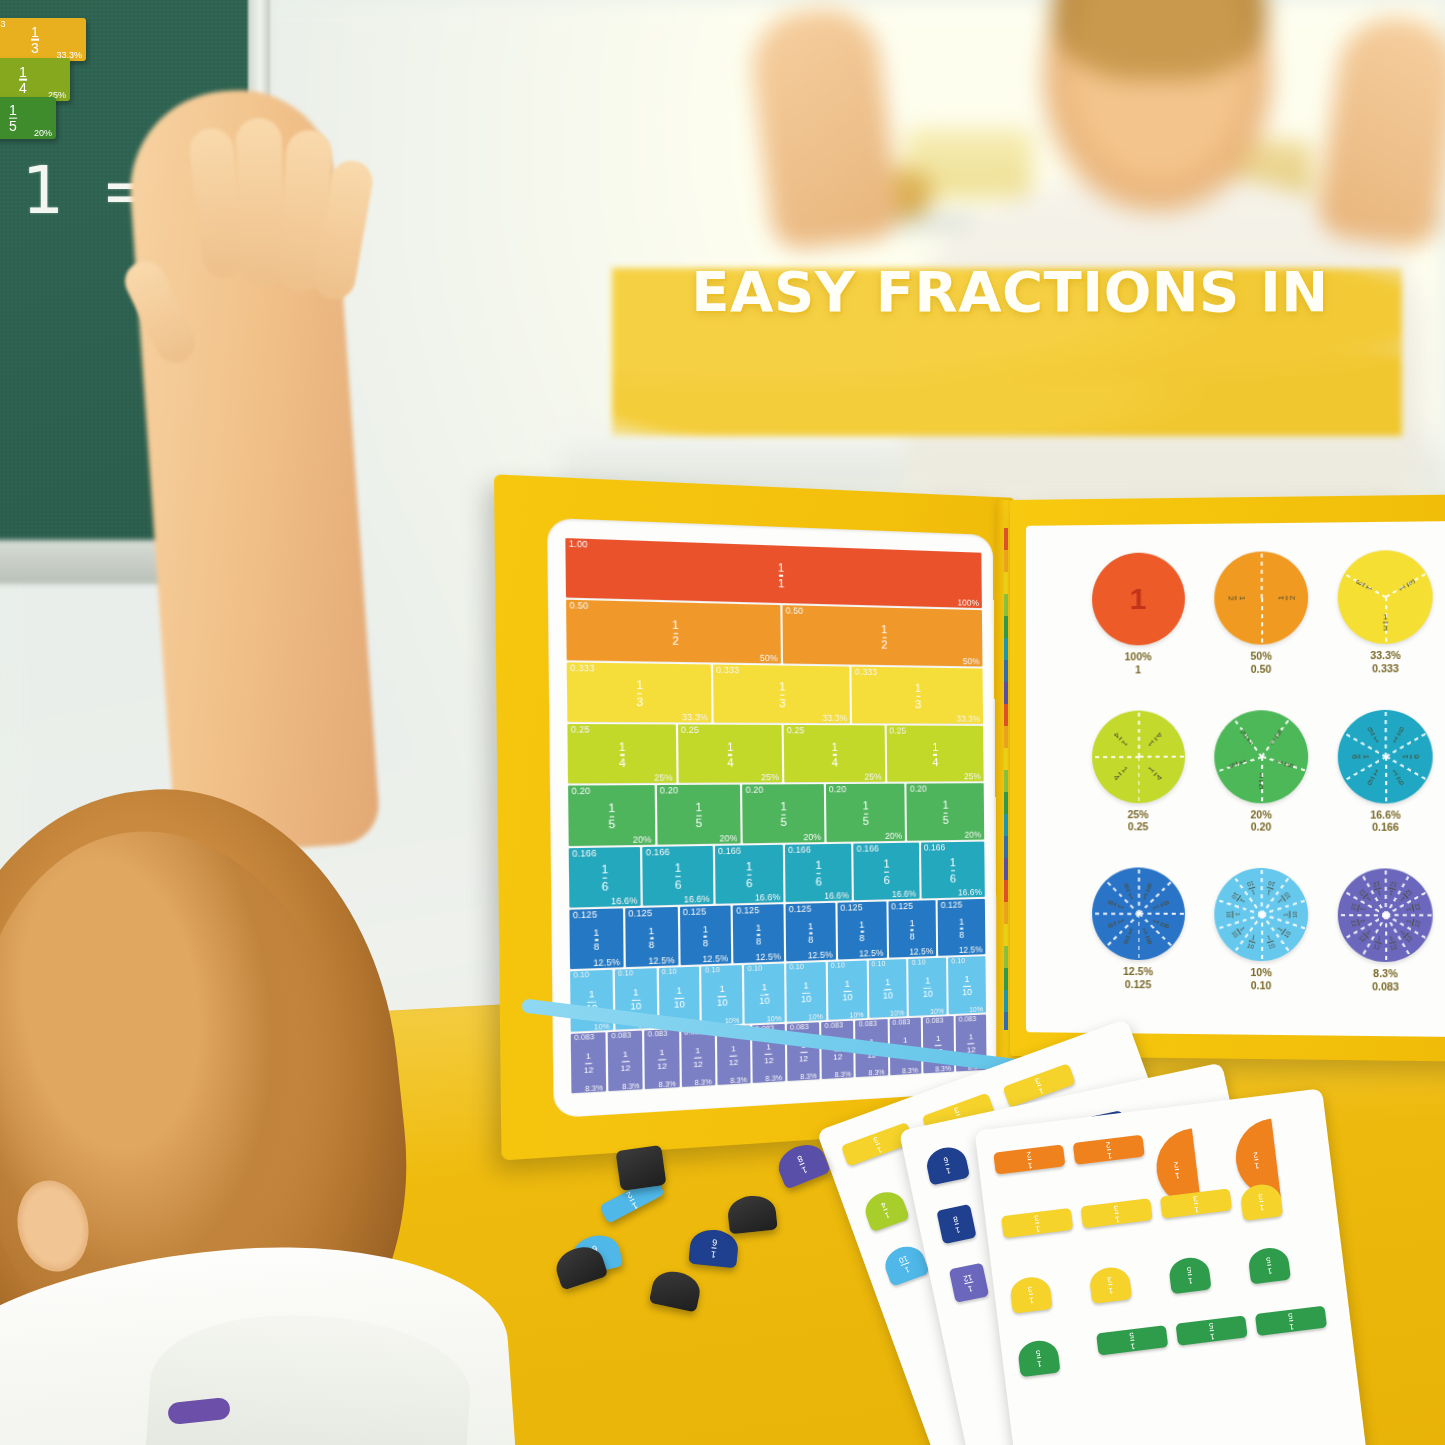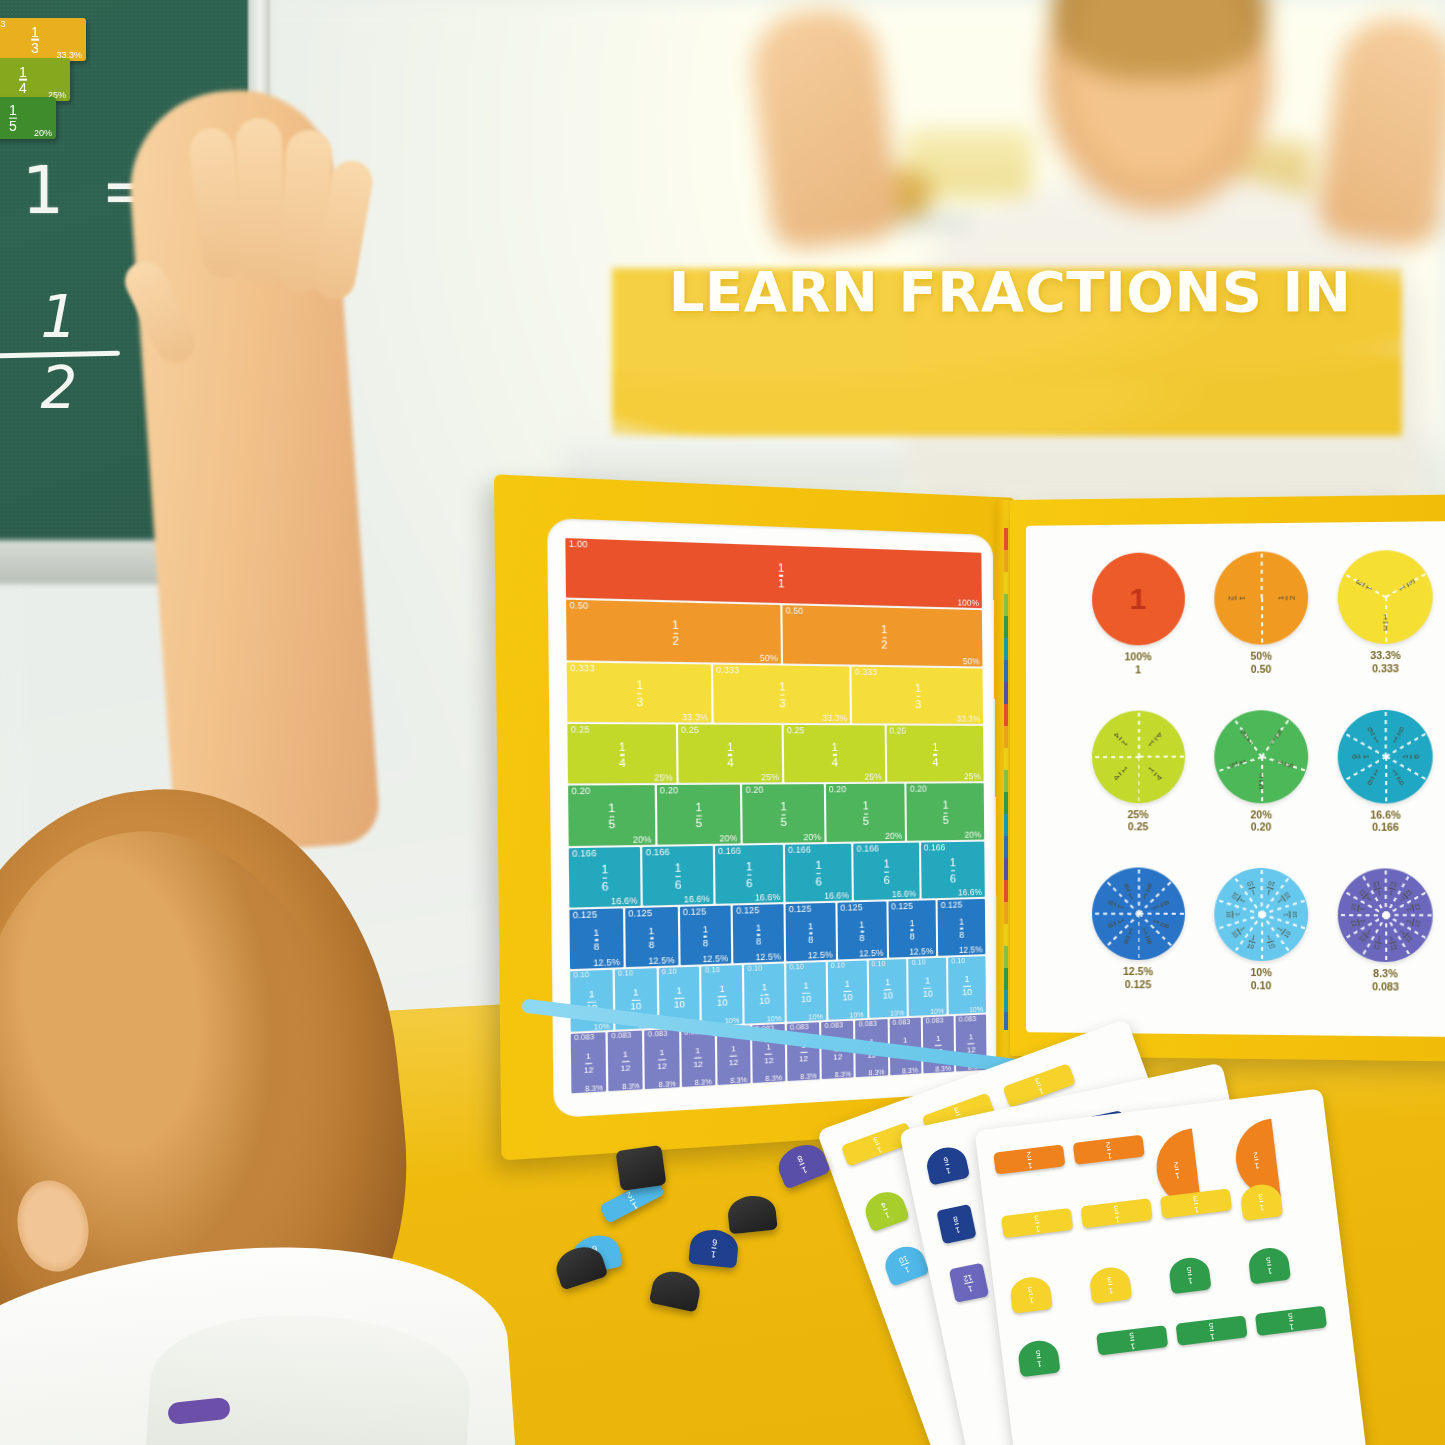--- a/index.html
+++ b/index.html
@@ -361,25 +361,20 @@
     <div class="hand-l"></div>
   </div>
 
   <div class="chalkboard"></div>
   <div class="board-frame-r bg-blur"></div>
   <div class="board-tray bg-blur"></div>
   <div class="chalk-dust"></div>
   <div class="chalk-pink"></div>
 
   <div class="chalk-text eq1">1 = ?</div>
-  <div class="chalk-text frac-chalk">
-    <i>1</i>
-    <div class="bar"></div>
-    <i>2</i>
-  </div>
 
   <div class="strip s3">
     <span class="num">0.33</span>
     <span class="fr">
       <i>1</i>
         <div class="vb"></div>
         <i>3</i>
     </span>
     <span class="pc">33.3%</span>
   </div>
@@ -1218,16 +1213,16 @@
     <div class="child-hair"></div>
     <div class="child-hair2"></div>
     <div class="child-ear"></div>
     <div class="child-shirt"></div>
     <div class="child-shoulder"></div>
     <div class="purple-clip"></div>
   </div>
 
   <div class="brush"></div>
   <div class="headline">
-    <span>LEARN FRACTIONS IN</span>
+    <span>EASY FRACTIONS IN</span>
   </div>
 
 </div>
 
 </body></html>

